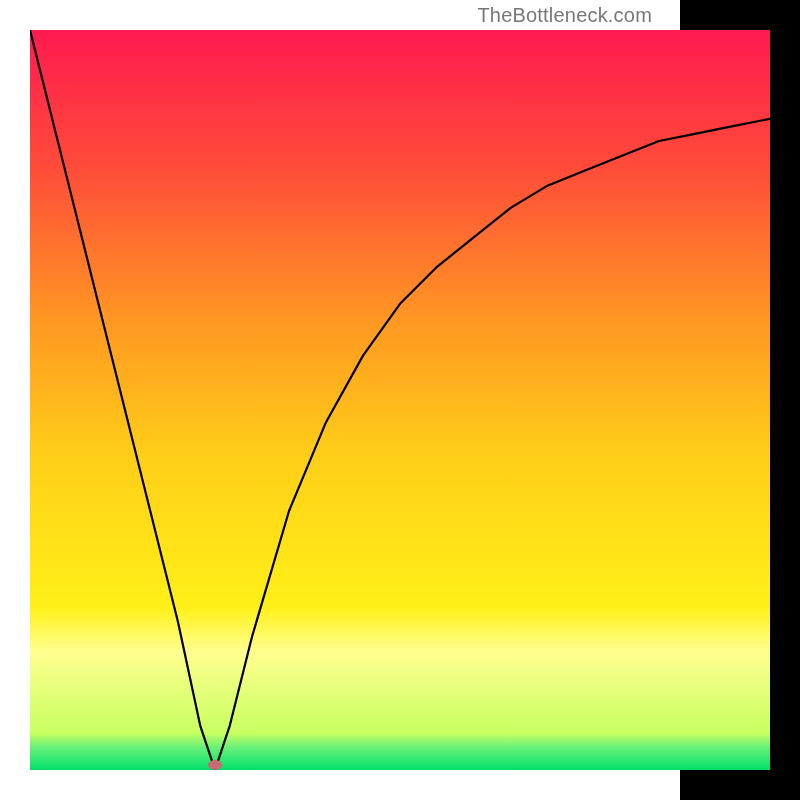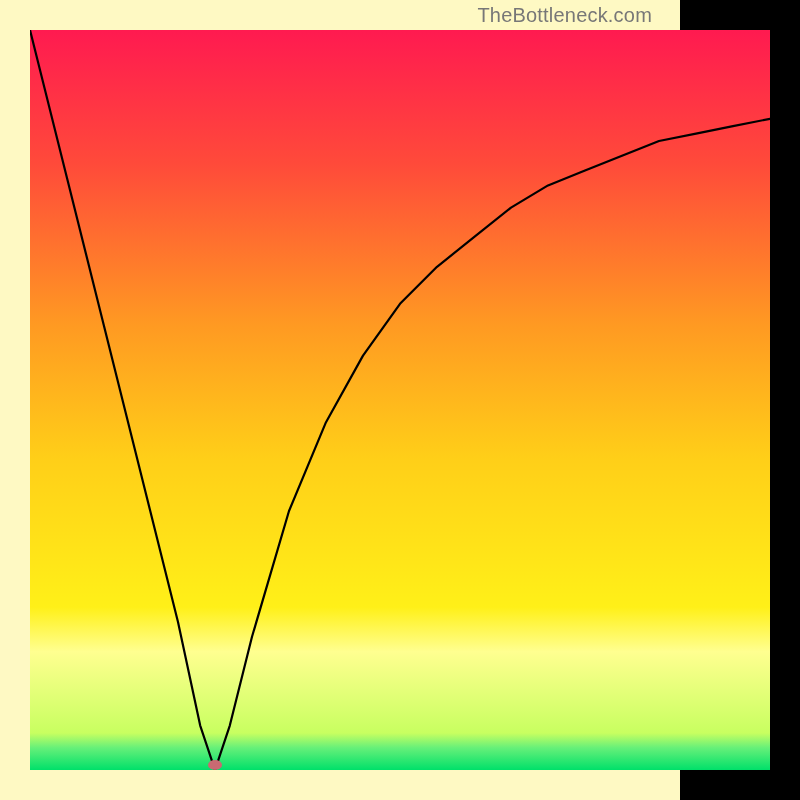--- a/index.html
+++ b/index.html
@@ -8,21 +8,21 @@
     width: 800px;
     height: 800px;
     overflow: hidden;
     background: #000;
     font-family: Arial, Helvetica, sans-serif;
   }
   .frame {
     position: relative;
     width: 680px;
     height: 800px;
-    background: #fef9c3;
+    background: #ffffff;
   }
   .plot {
     position: absolute;
     left: 30px;
     top: 30px;
     width: 740px;
     height: 740px;
     overflow: hidden;
   }
   .gradient {

